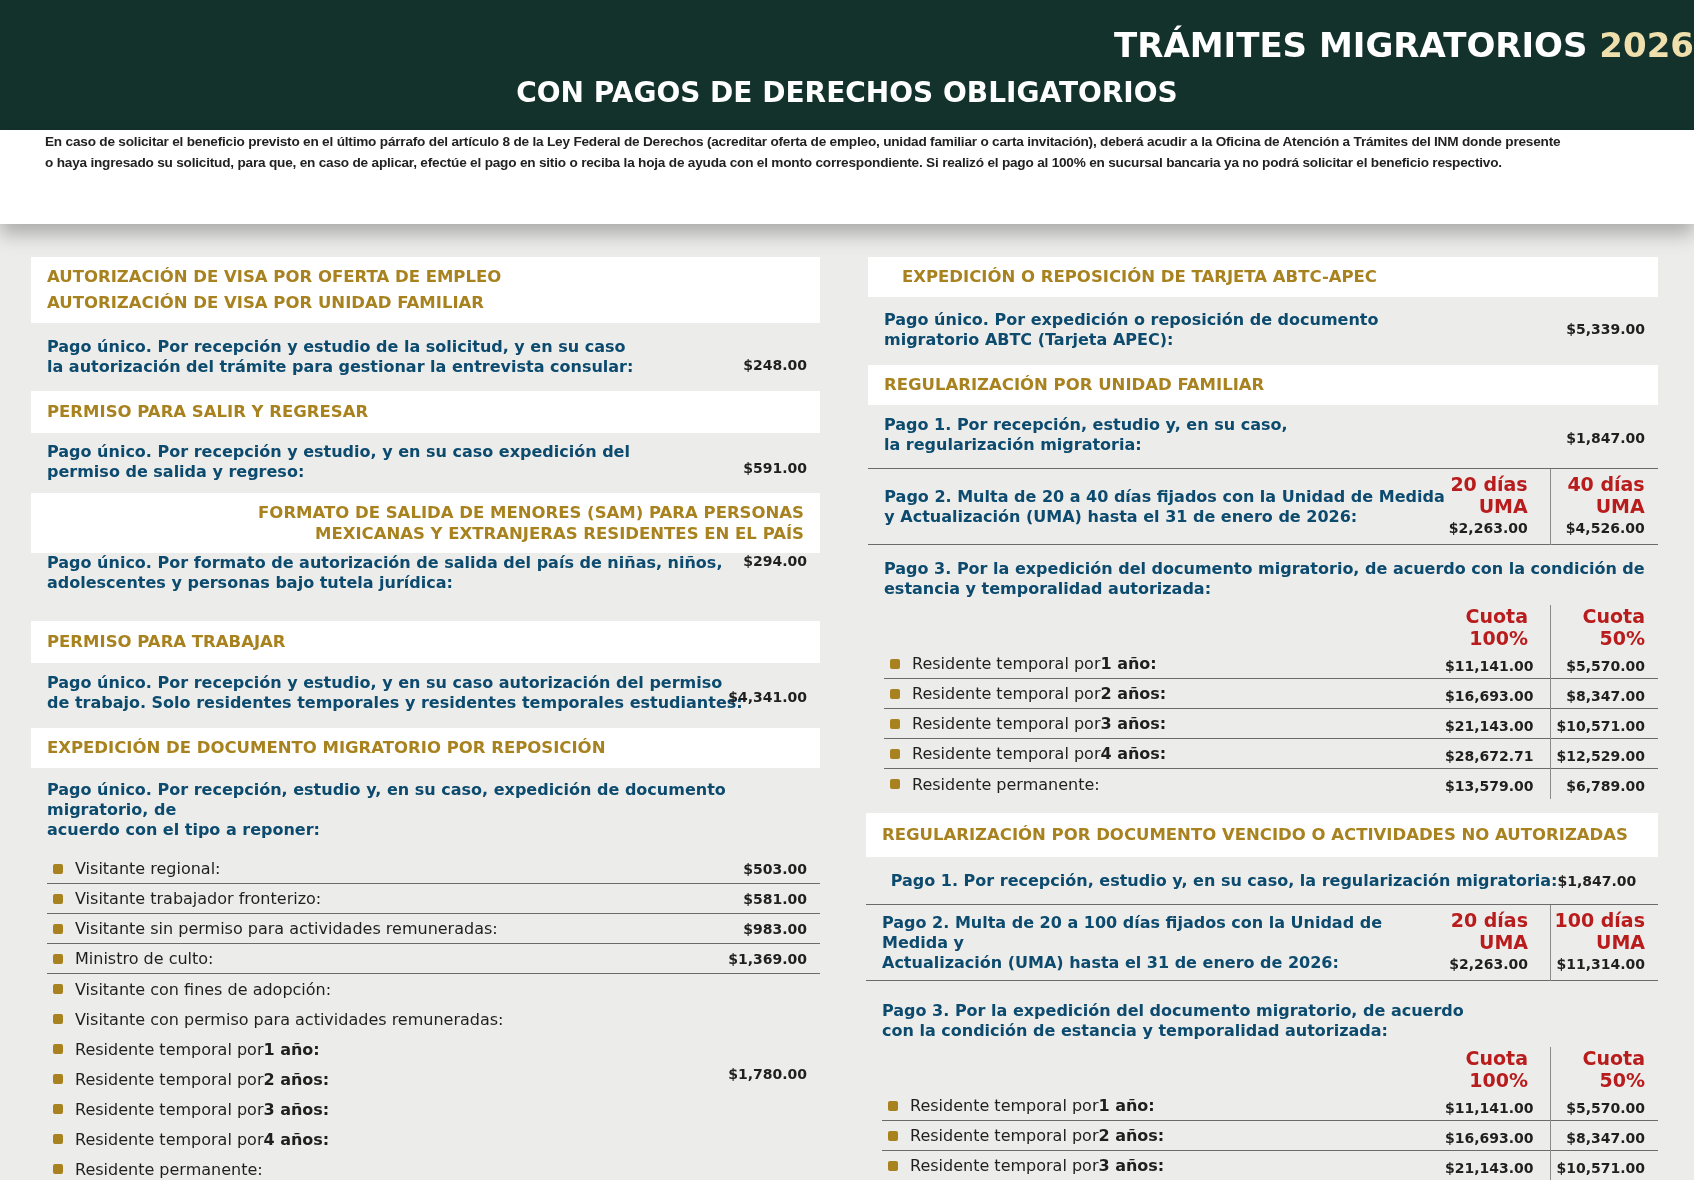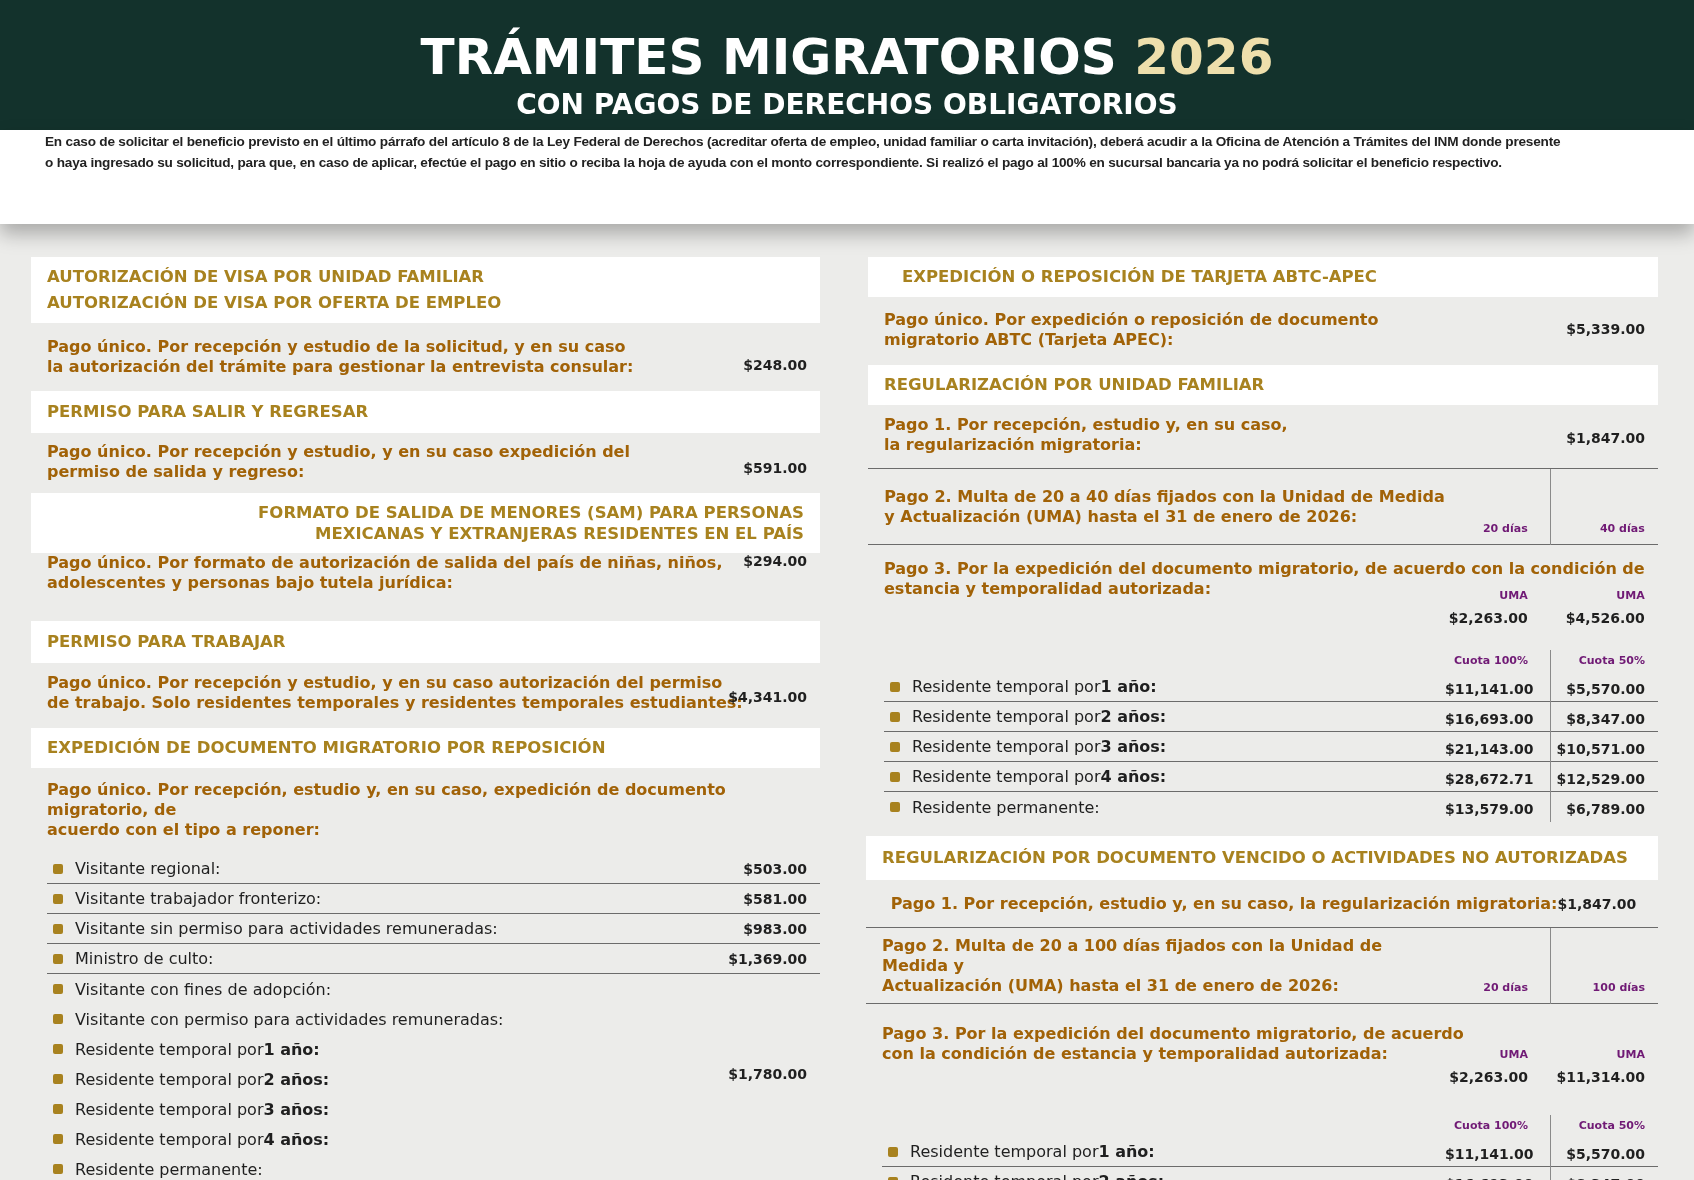--- a/index.html
+++ b/index.html
@@ -1,50 +1,50 @@
 <!DOCTYPE html>
 <html><head>
 <meta charset="utf-8">
 <style>
   * { box-sizing: border-box; margin: 0; padding: 0; }
   html, body { width: 1694px; height: 1180px; overflow: hidden; }
   body { background: #ececea; font-family: "Liberation Sans", "DejaVu Sans", sans-serif; color: #1f1f1f; position: relative; }
 
   .header { position: absolute; left: 0; top: 0; width: 1694px; height: 130px; background: #13322c; text-align: center; color: #fff; }
-  .header .title { font-family: "DejaVu Sans", sans-serif; font-weight: bold; font-size: 50px; letter-spacing: 0px; padding-top: 28px; line-height: 58px; }
+  .header .title { font-family: "DejaVu Sans", sans-serif; font-weight: bold; font-size: 34px; letter-spacing: 0px; padding-top: 16px; line-height: 58px; text-align: right; }
   .header .title .year { color: #eedfac; }
   .header .subtitle { font-family: "DejaVu Sans", sans-serif; font-weight: bold; font-size: 28px; line-height: 34px; margin-top: 2px; }
 
   .notice { position: absolute; left: 0; top: 130px; width: 1694px; height: 94px; background: #ffffff; text-align: center; box-shadow: 0 10px 18px rgba(0,0,0,0.28); }
   .notice .notice-title { color: #a8821f; font-family: "DejaVu Sans", sans-serif; font-weight: bold; font-size: 19px; padding-top: 17px; line-height: 22px; }
   .notice .notice-text { text-align: left; font-size: 13.6px; font-weight: bold; color: #222; padding: 2px 45px 0 45px; line-height: 19px; letter-spacing: -0.2px; }
 
   .col { position: absolute; top: 257px; }
   .col-left { left: 31px; width: 789px; }
   .col-right { left: 868px; width: 790px; }
 
   .sec-head { background: #ffffff; color: #a8821f; font-family: "DejaVu Sans", sans-serif; font-weight: bold; font-size: 16.5px; line-height: 26px; padding: 0 16px; display: flex; flex-direction: column; justify-content: center; }
   .sec-body { position: relative; padding: 0 16px; }
-  .desc { font-family: "DejaVu Sans", sans-serif; font-weight: bold; font-size: 16px; line-height: 20px; color: #a16207; }
+  .desc { font-family: "DejaVu Sans", sans-serif; font-weight: bold; font-size: 16px; line-height: 20px; color: #0c4a6e; }
   .amount { font-family: "DejaVu Sans", sans-serif; font-weight: bold; font-size: 14px; color: #1f1f1f; position: absolute; right: 13px; }
 
   .row-flex { display: flex; align-items: center; justify-content: center; }
 
   .bullet-list { list-style: none; }
   .bullet-item { display: flex; align-items: center; height: 30px; border-bottom: 1.5px solid #6b6b6b; font-family: "DejaVu Sans", sans-serif; font-size: 16px; color: #1f1f1f; position: relative; }
   .bullet-item.noborder { border-bottom: none; }
   .bullet-icon { width: 10px; height: 10px; background: #a8821f; border-radius: 2px; margin: 0 12px 0 6px; flex: 0 0 auto; }
   .bullet-item .b { font-weight: bold; }
   .bullet-item .val { margin-left: auto; font-weight: bold; font-size: 14px; padding-right: 13px; }
 
   .twocol { display: flex; }
   .twocol .c1 { width: 105px; text-align: right; padding-right: 22px; }
   .twocol .c2 { width: 108px; text-align: right; padding-right: 13px; border-left: 1.5px solid #8a8a8a; }
   .small-num { font-family: "DejaVu Sans", sans-serif; font-weight: bold; font-size: 14px; }
-  .small-gold { font-family: "DejaVu Sans", sans-serif; font-weight: bold; font-size: 11px; color: #701a75; line-height: 22px; margin-top: 45px; }
+  .small-gold { font-family: "DejaVu Sans", sans-serif; font-weight: bold; font-size: 19px; color: #b91c1c; line-height: 22px; }
 
   .hr { border-bottom: 1.5px solid #6b6b6b; }
 </style>
 </head>
 <body>
 
 <div class="header">
   <div class="title">
     <span>TRÁMITES MIGRATORIOS</span>
     <span class="year">2026</span>
@@ -53,22 +53,22 @@
 </div>
 
 <div class="notice">
   <div class="notice-text">En caso de solicitar el beneficio previsto en el último párrafo del artículo 8 de la Ley Federal de Derechos (acreditar oferta de empleo, unidad familiar o carta invitación), deberá acudir a la Oficina de Atención a Trámites del INM donde presente</div>
   <div class="notice-text">o haya ingresado su solicitud, para que, en caso de aplicar, efectúe el pago en sitio o reciba la hoja de ayuda con el monto correspondiente. Si realizó el pago al 100% en sucursal bancaria ya no podrá solicitar el beneficio respectivo.</div>
 </div>
 
 <div class="col col-left">
 
   <div class="sec-head" style="height:66px;">
+    <div>AUTORIZACIÓN DE VISA POR OFERTA DE EMPLEO</div>
     <div>AUTORIZACIÓN DE VISA POR UNIDAD FAMILIAR</div>
-    <div>AUTORIZACIÓN DE VISA POR OFERTA DE EMPLEO</div>
   </div>
   <div class="sec-body" style="height:68px; padding-top:14px;">
     <div class="desc">Pago único. Por recepción y estudio de la solicitud, y en su caso</div>
     <div class="desc">la autorización del trámite para gestionar la entrevista consular:</div>
     <div class="amount" style="top:34px;">$248.00</div>
   </div>
 
   <div class="sec-head" style="height:42px;">
     <div>PERMISO PARA SALIR Y REGRESAR</div>
   </div>

